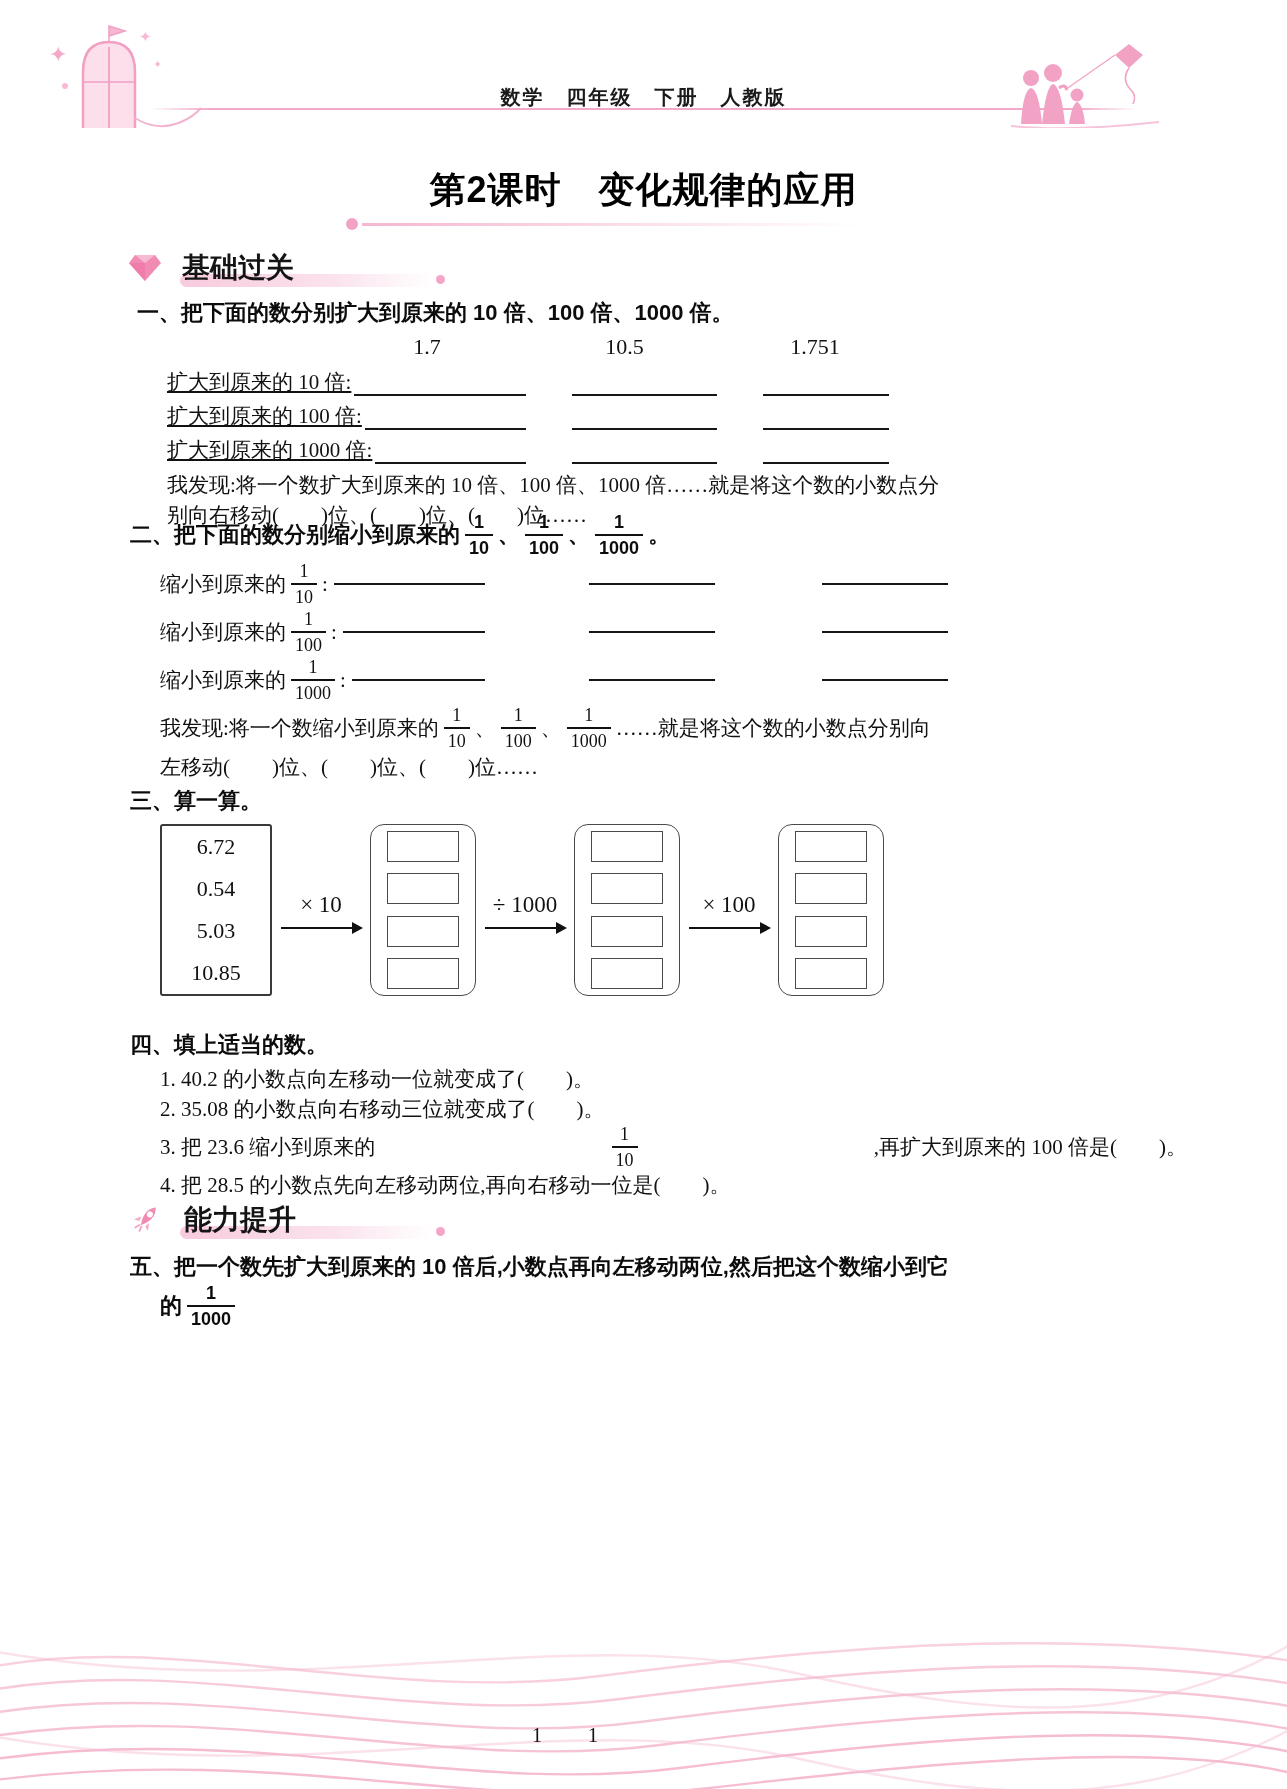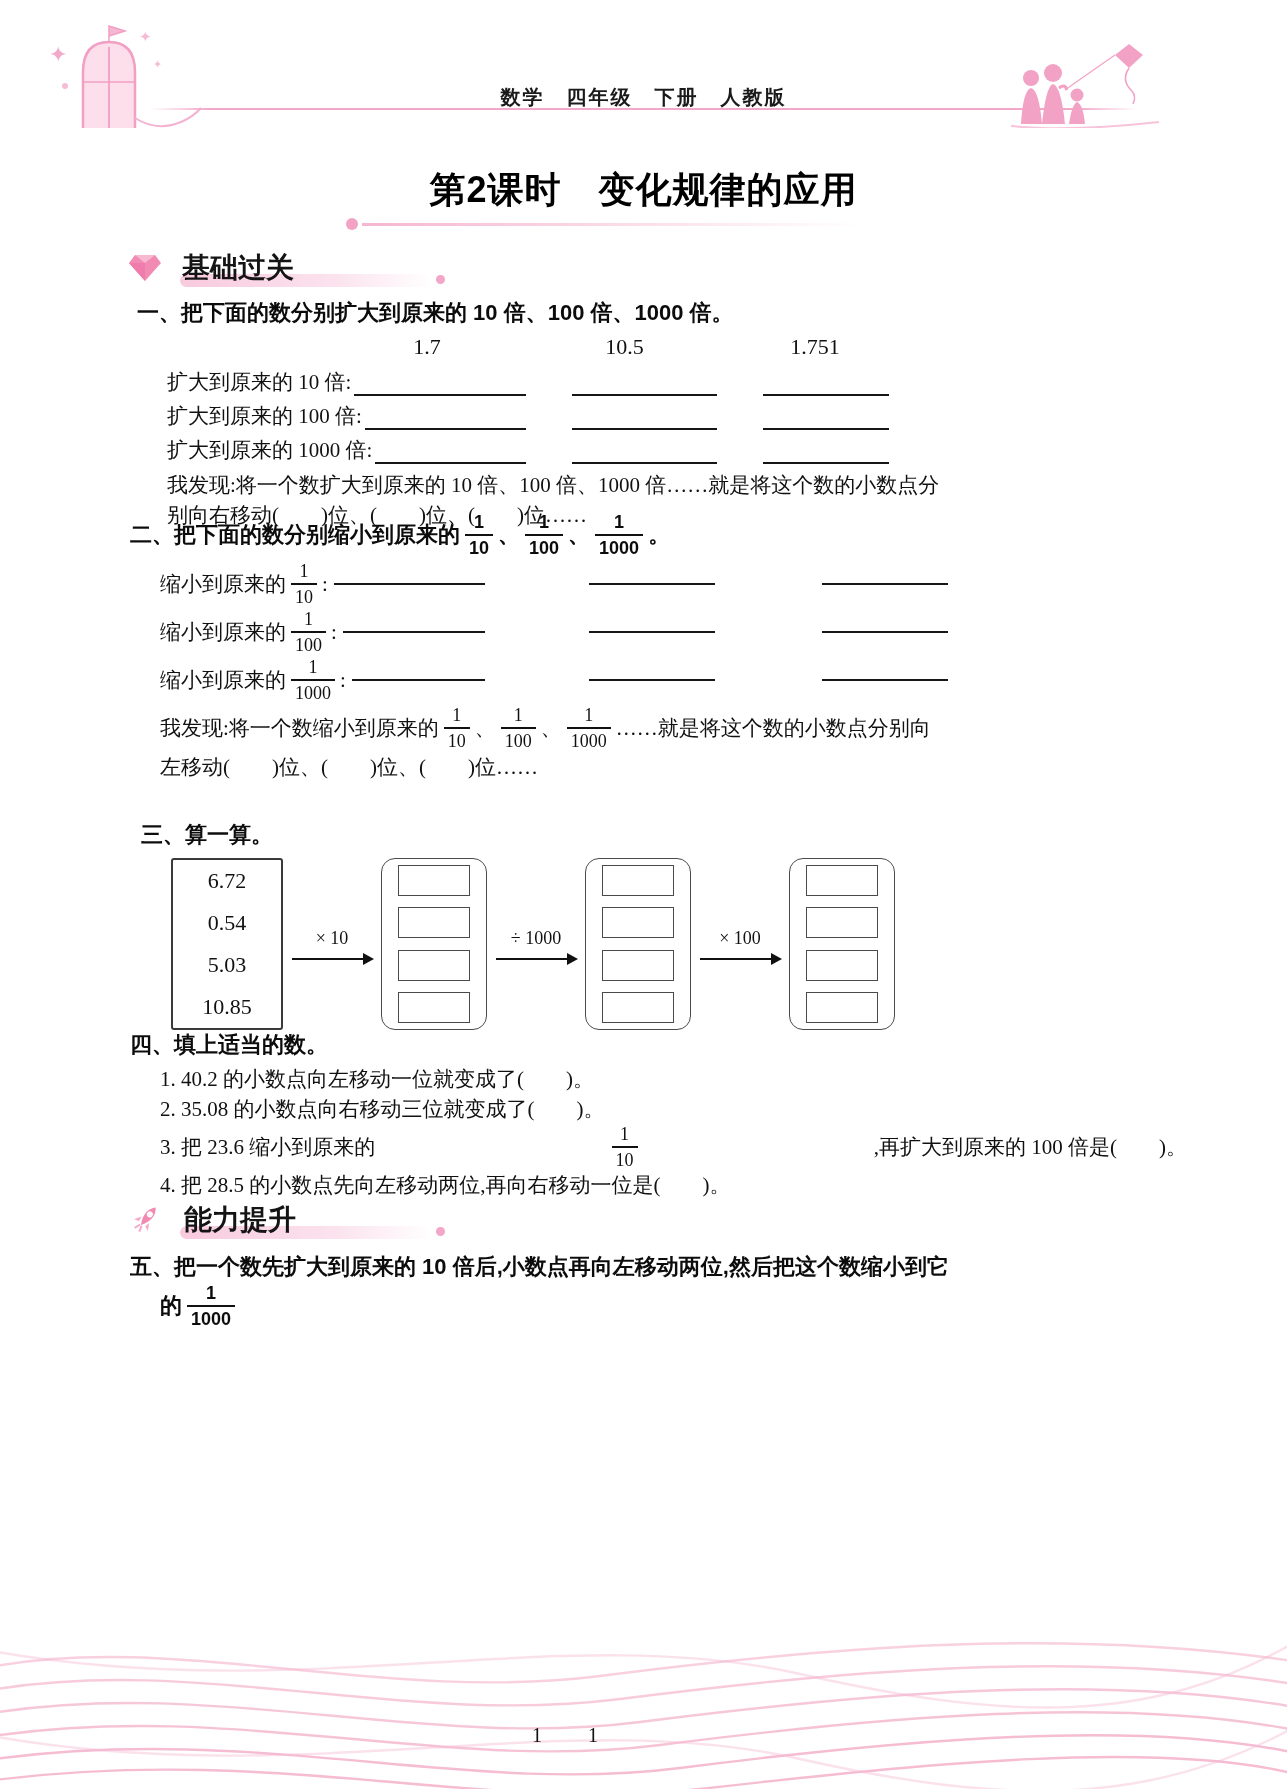--- a/index.html
+++ b/index.html
@@ -37,31 +37,31 @@
   .badge-adv { top:1202px; }
   .badge-label {
     font-family:"Liberation Sans","DejaVu Sans",sans-serif;
     font-size:28px; font-weight:700; color:#141414;
   }
   .ribbon { position:absolute; z-index:-1; left:52px; bottom:-1px; width:252px; height:13px; border-radius:7px;
     background:linear-gradient(90deg,#f8cadd,#fbe3ee 62%, rgba(251,227,238,0)); }
   .ribbon-dot { position:absolute; left:308px; bottom:2px; width:9px; height:9px; border-radius:50%; background:#f3a6c7; }
   
   .q { position:absolute; left:130px; right:100px; }
-  .q1 { top:298px;margin-left:7px; } .q2 { top:512px; } .q3 { top:820px;margin-left:11px; } .q4 { top:1030px; } .q5 { top:1252px; }
+  .q1 { top:298px;margin-left:7px; } .q2 { top:512px; } .q3 { top:786px; } .q4 { top:1030px; } .q5 { top:1252px; }
   .stem {
     font-family:"Liberation Sans","DejaVu Sans",sans-serif;
     font-size:22px; font-weight:700; color:#0c0c0c;
   }
   .stem-flex { display:flex; align-items:center; }
   .num-row { font-size:22px; margin:6px 0 8px 0; }
   .num-row span { display:inline-block; width:150px; text-align:center; }
   .q1-nums .n1 { margin-left:215px; } .q1-nums .n2 { margin-left:42px; } .q1-nums .n3 { margin-left:35px; }
   .q2-nums .n1 { margin-left:205px; } .q2-nums .n2 { margin-left:85px; } .q2-nums .n3 { margin-left:90px; }
-  .fill-row { display:flex; align-items:flex-end; height:28px; margin:0 0 6px 30px; width:722px; font-size:21px; }
+  .fill-row { display:flex; align-items:flex-end; height:28px; margin:0 0 6px 30px; width:722px; font-size:21px;text-decoration:underline; }
   .fill-row .lbl { white-space:nowrap; }
   .blank { border-bottom:2px solid #161616; }
   .fill-row .blank { height:4px; }
   .fill-row .b1 { flex:1; margin-left:3px; }
   .fill-row .b2 { width:145px; margin-left:46px; }
   .fill-row .b3 { width:126px; margin-left:46px; }
   .frac-row { display:flex; align-items:center; height:48px; margin-left:30px; width:788px; font-size:21px; }
   .frac-row .blank { height:0; }
   .frac-row .b1 { flex:1; margin-left:6px; }
   .frac-row .b2 { width:126px; margin-left:104px; }
@@ -76,21 +76,21 @@
   .q2 .num-row { margin:2px 0 2px 0; }
   .q2 .frac-row { margin-bottom:0; }
   
   .calc-diagram { display:flex; align-items:center; margin:8px 0 0 30px; }
   .src-box { width:112px; height:172px; border:2px solid #3a3a3a; border-radius:3px;
     display:flex; flex-direction:column; justify-content:space-around; align-items:center; font-size:22px; }
   .result-box { width:106px; height:172px; border:1.5px solid #4a4a4a; border-radius:14px;
     display:flex; flex-direction:column; justify-content:space-around; align-items:center; }
   .slot { width:72px; height:31px; border:1.5px solid #4a4a4a; background:#fff; }
   .op-arrow { display:flex; flex-direction:column; align-items:center; margin:0 9px; }
-  .op-label { font-size:18px; margin-bottom:9px; white-space:nowrap; }
+  .op-label { font-size:23px; margin-bottom:9px; white-space:nowrap; }
   .arrow-shaft { position:relative; width:80px; height:2px; background:#111; display:block; }
   .arrow-head { position:absolute; right:-2px; top:-5px; width:0; height:0;
     border-left:11px solid #111; border-top:6px solid transparent; border-bottom:6px solid transparent; }
   
   .q4 .stem { margin-bottom:4px; }
   .item { font-size:21px; margin-left:30px; line-height:30px; }
   .item-flex { display:flex; align-items:center; height:46px; line-height:normal;justify-content:space-between; }
   
   .q5 .line1 { line-height:30px; }
   .q5 .line2 { height:48px; margin-left:30px; }

